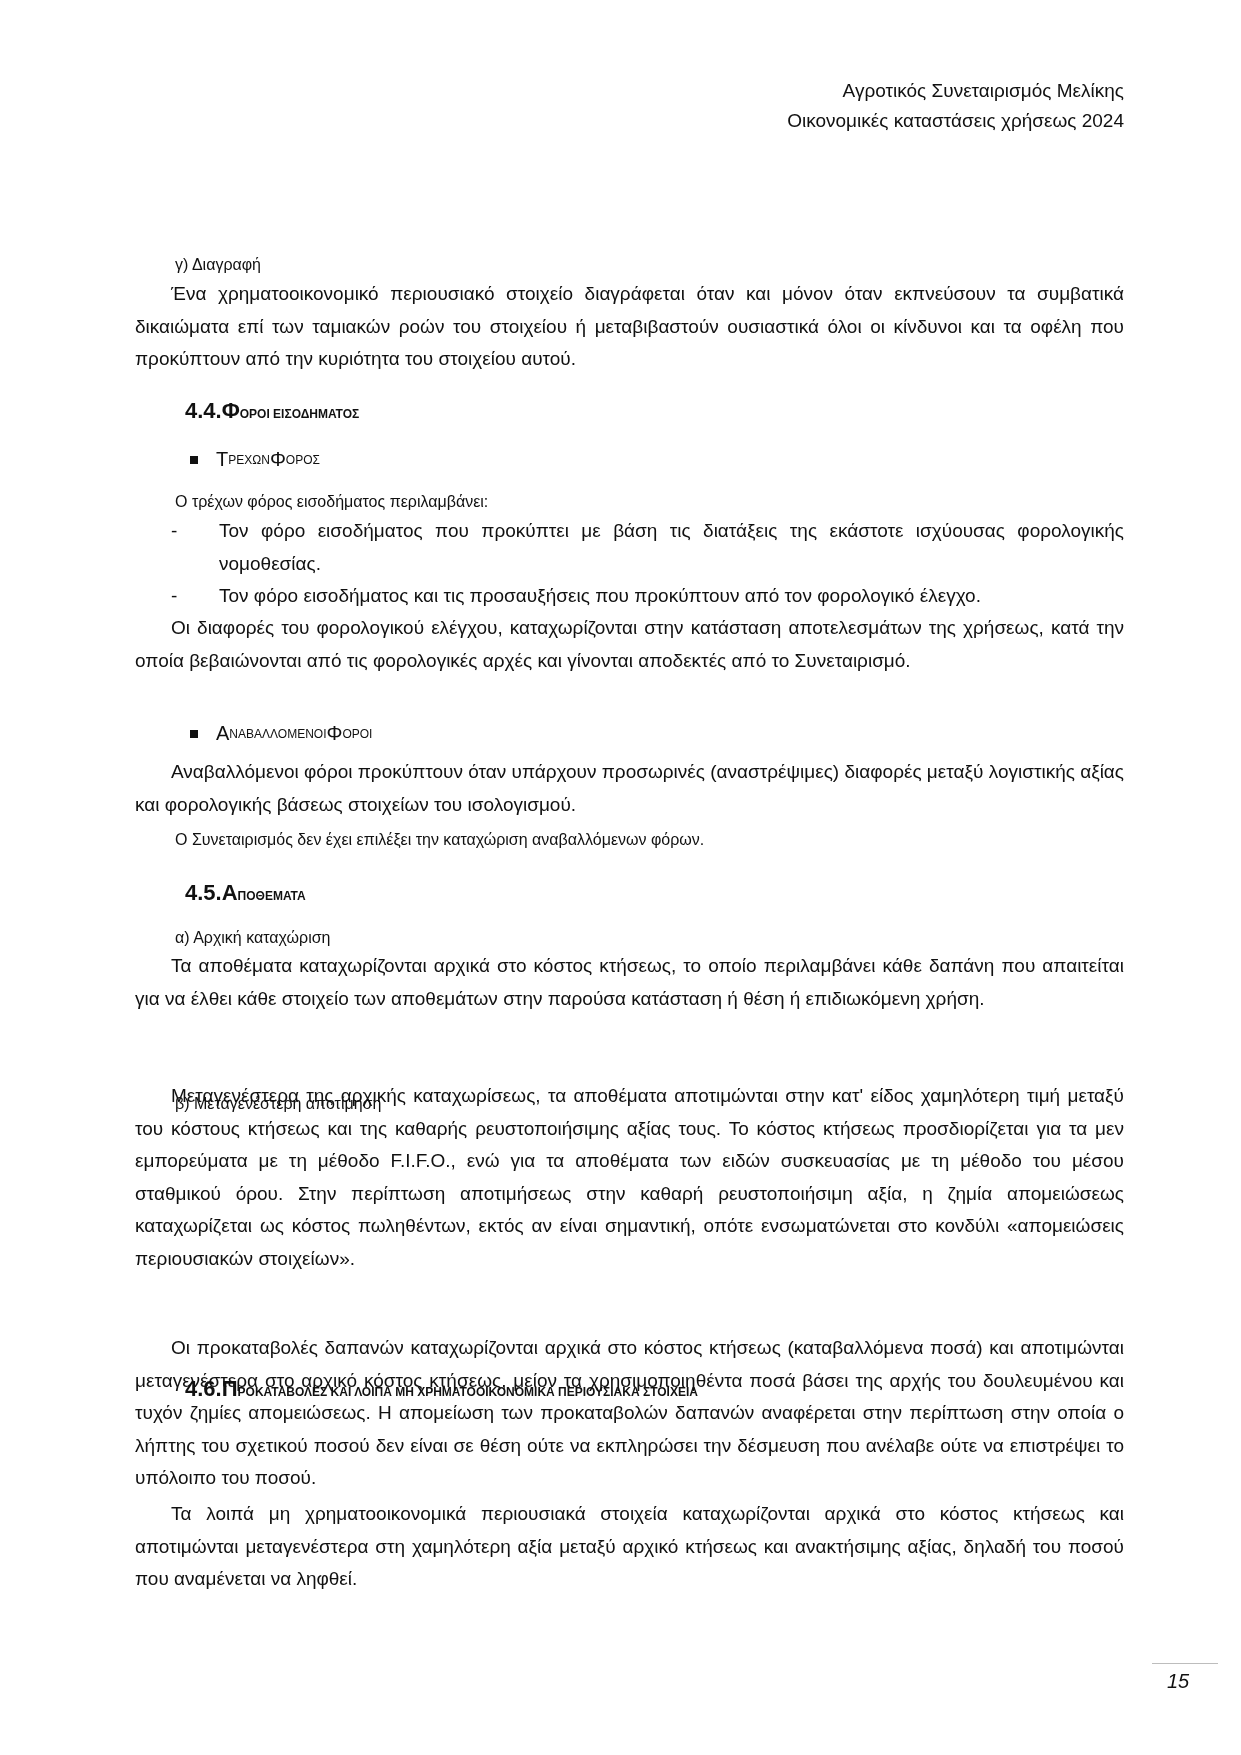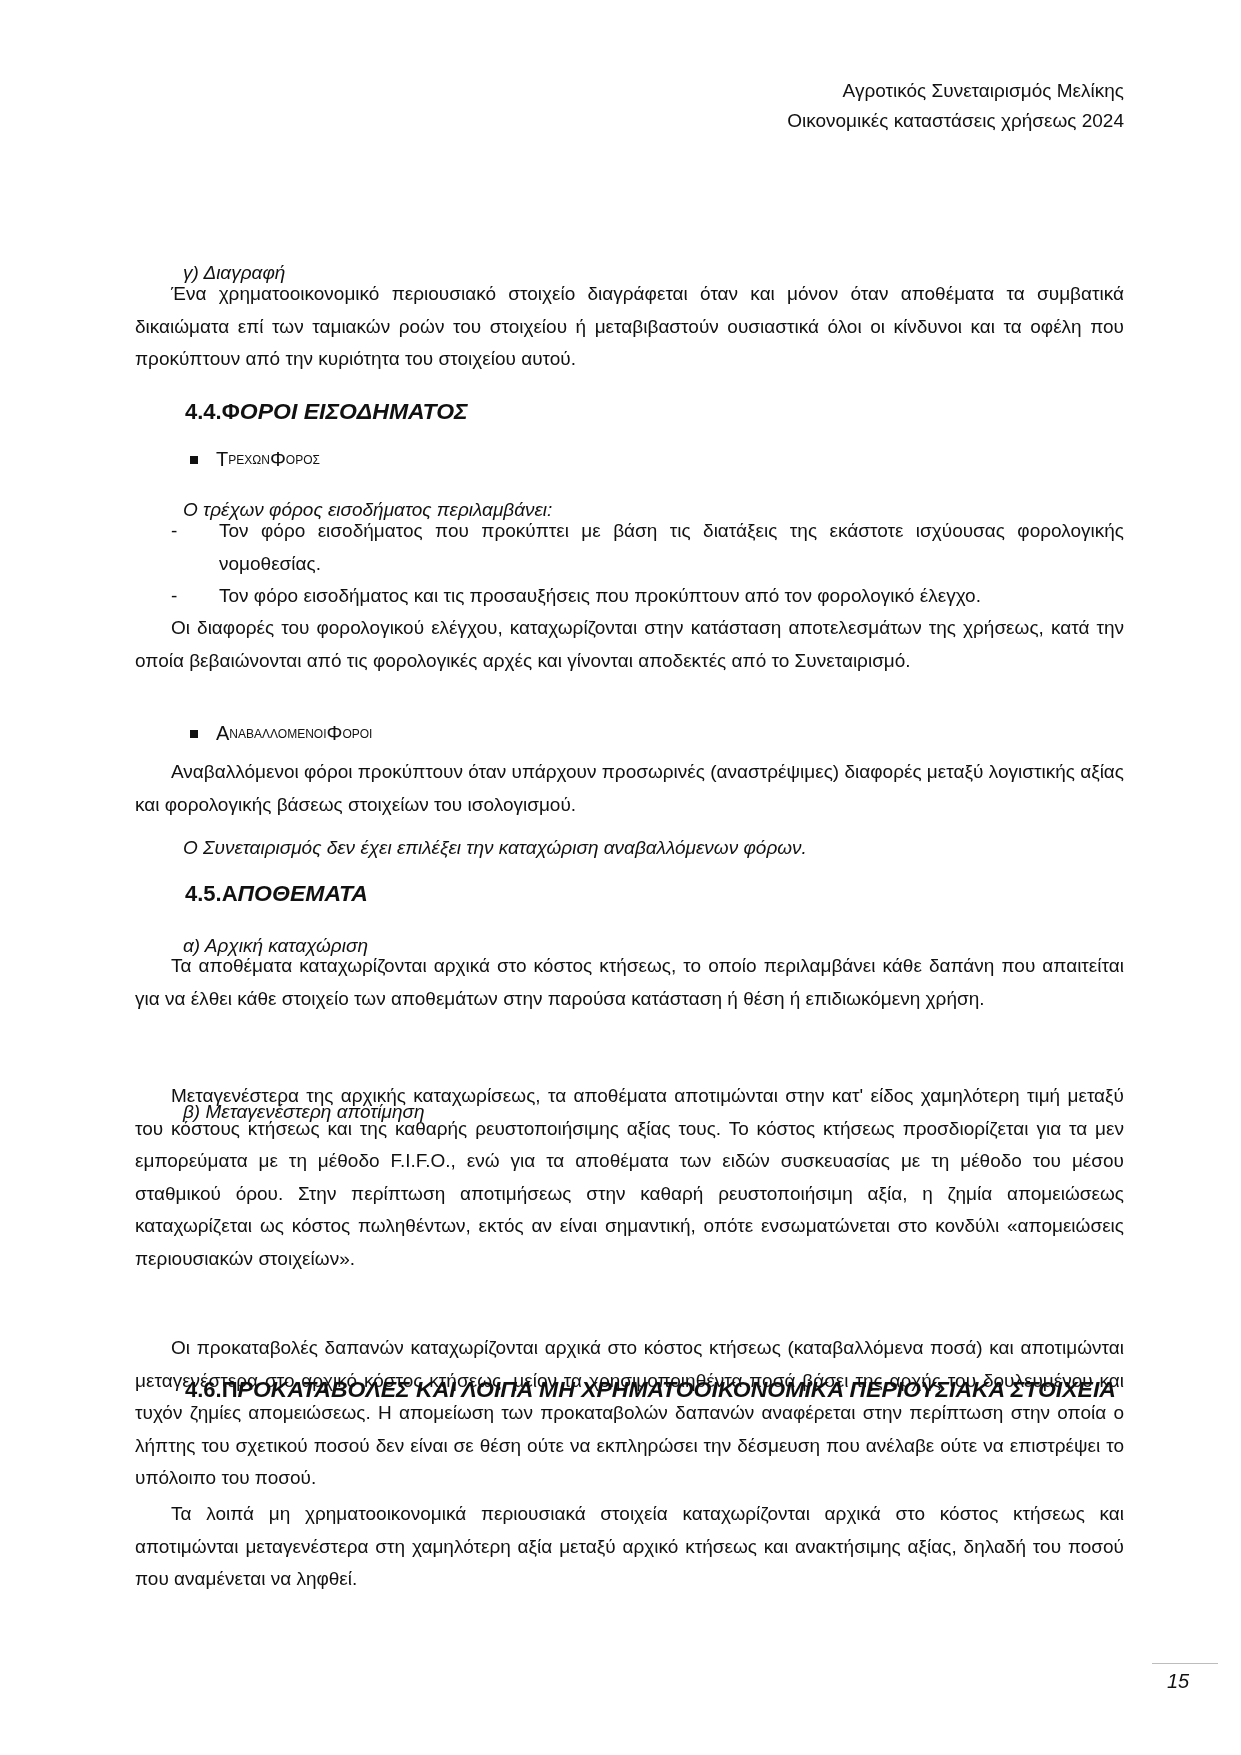--- a/index.html
+++ b/index.html
@@ -10,43 +10,43 @@
   .blk { text-align:justify; }
   .footer-line { position:absolute; left:1152px; top:1663px; width:66px; height:1px; background:#bdbdbd; }
   .pageno { position:absolute; left:1167px; top:1670px; font-size:20px; font-family:"Liberation Sans", sans-serif;font-style:italic; }
 </style>
 </head>
 <body>
 
 <style>
   
   .blk { position:absolute; left:171px; width:953px; font-size:19px; line-height:32.5px; text-align:justify; margin:0; }
-  .nb { position:absolute; font-size:19px; line-height:32.5px; margin:12px;font-style:italic; }
+  .nb { position:absolute; font-size:16px; line-height:32.5px; margin:4px; }
   .heading { position:absolute; font-size:22px; margin:0; color:#111; }
-  .heading .sc { font-size:23px;font-style:italic; }
+  .heading .sc { font-size:12px; }
   .bl { position:absolute; display:flex; align-items:center; font-size:20px; margin:0; }
   .bl .sq { display:inline-block; width:8px; height:8px; background:#111; margin-right:18px; }
   .bl .sc { font-size:12px; }
   .dl { position:absolute; left:171px; width:953px; display:flex; font-size:19px; line-height:32.5px; margin:0; }
   .dl .d { flex:0 0 48px; }
   .dl .dt { flex:1; text-align:justify; }
 </style>
 
 <div class="page" data-name="document-page">
 
   <div class="header" data-name="page-header">
     <div data-name="header-organization">Αγροτικός Συνεταιρισμός Μελίκης</div>
     <div data-name="header-report-title">Οικονομικές καταστάσεις χρήσεως 2024</div>
   </div>
 
 
   <p class="nb" style="left:171px; top:245px;" data-name="subheading-derecognition">γ) Διαγραφή</p>
 
   <p class="blk" style="top:278px;" data-name="paragraph-derecognition">
-    <span data-name="paragraph-text" style="display:block;">Ένα χρηματοοικονομικό περιουσιακό στοιχείο διαγράφεται όταν και μόνον όταν αποθέματα τα συμβατικά δικαιώματα επί των ταμιακών ροών του στοιχείου ή μεταβιβαστούν ουσιαστικά όλοι οι κίνδυνοι και τα οφέλη που προκύπτουν από την κυριότητα του στοιχείου αυτού.</span>
+    <span data-name="paragraph-text" style="display:block;">Ένα χρηματοοικονομικό περιουσιακό στοιχείο διαγράφεται όταν και μόνον όταν εκπνεύσουν τα συμβατικά δικαιώματα επί των ταμιακών ροών του στοιχείου ή μεταβιβαστούν ουσιαστικά όλοι οι κίνδυνοι και τα οφέλη που προκύπτουν από την κυριότητα του στοιχείου αυτού.</span>
   </p>
 
   <h2 class="heading" style="left:185px; top:398px;" data-name="section-heading-4-4">
     <span data-name="section-number">4.4.</span><span data-name="section-title-initial">Φ</span><span class="sc" data-name="section-title">ΟΡΟΙ ΕΙΣΟΔΗΜΑΤΟΣ</span>
   </h2>
 
   <div class="bl" style="left:190px; top:448px;" data-name="bullet-heading-current-tax">
     <span class="sq" data-name="square-bullet-icon"></span>
     <span data-name="bullet-title-initial">Τ</span>
       <span class="sc" data-name="bullet-title">ΡΕΧΩΝ </span>

